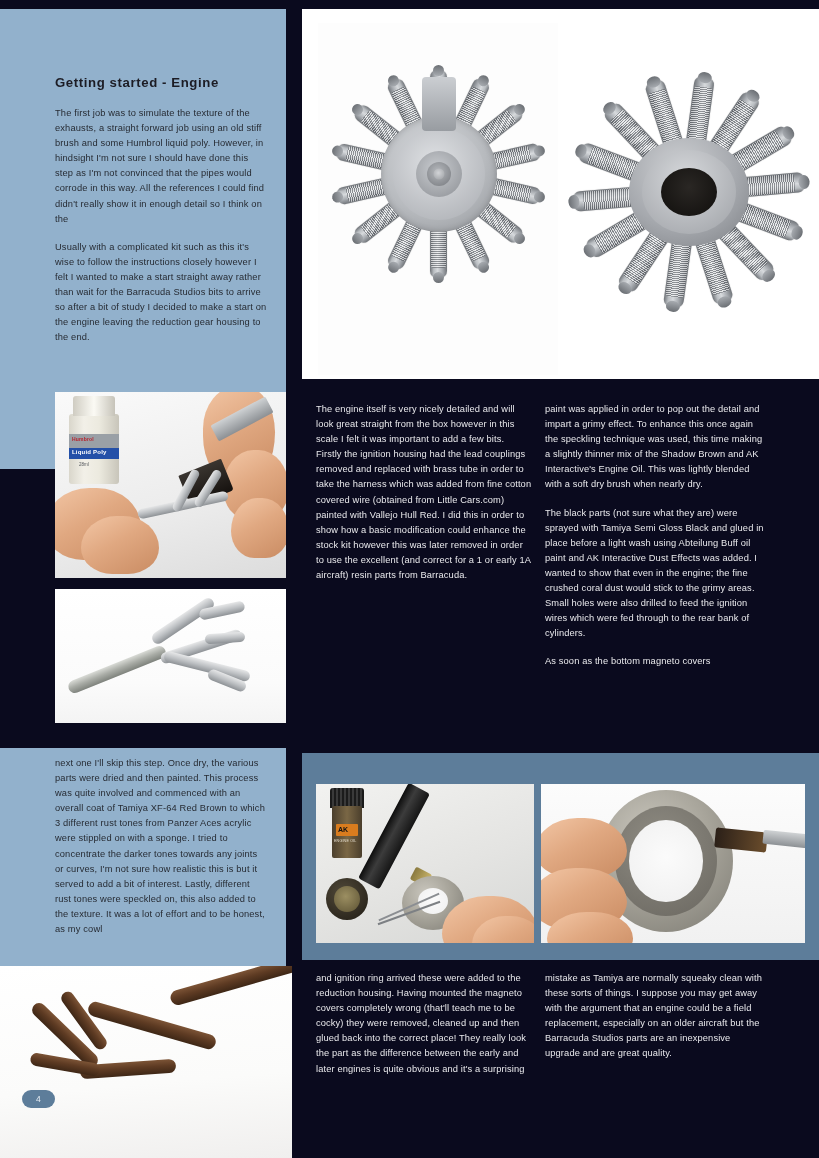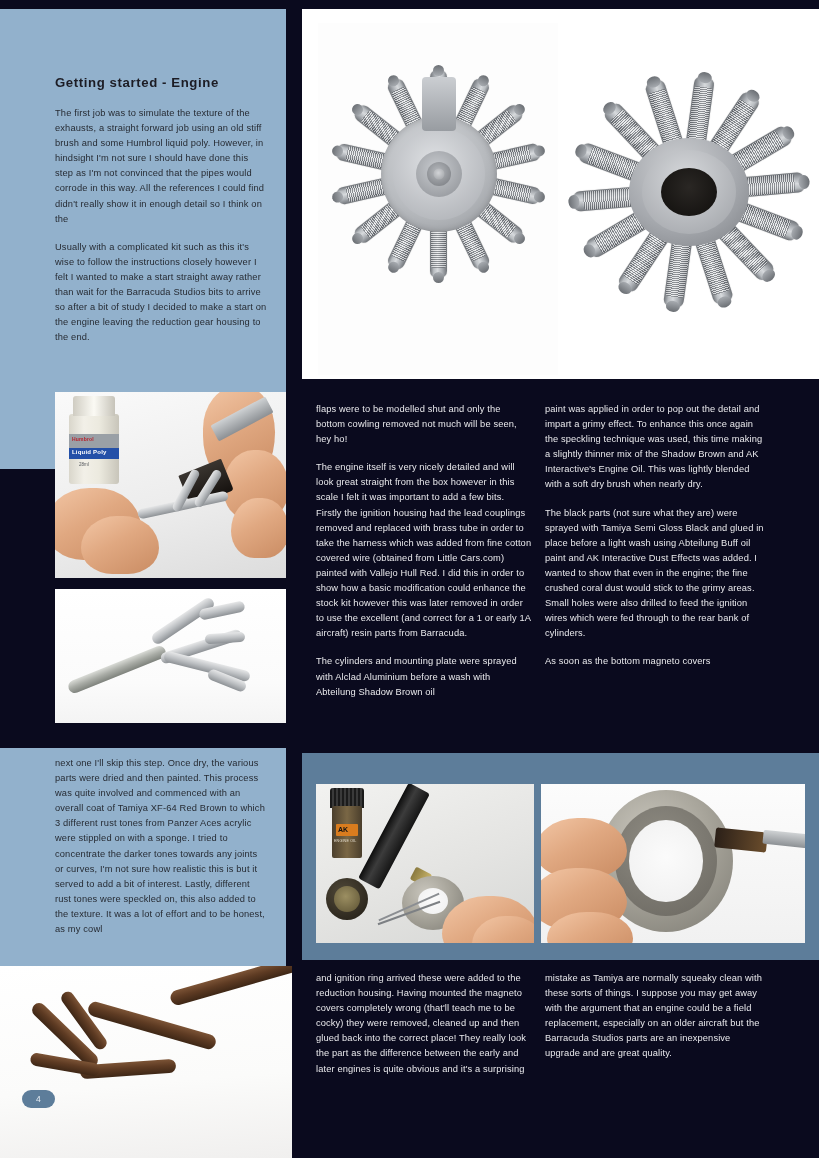--- a/index.html
+++ b/index.html
@@ -447,23 +447,21 @@
       <div class="finger" style="left:-10px;top:84px;width:96px;height:62px;"></div>
       <div class="finger" style="left:6px;top:128px;width:86px;height:48px;"></div>
 
       <div class="brush-bristles" style="left:174px;top:46px;width:52px;height:20px;
            background:linear-gradient(90deg,#2b2018,#6b4d2c);transform:rotate(6deg);border-radius:3px;"></div>
       <div class="brush-handle" style="left:222px;top:48px;width:44px;height:14px;transform:rotate(6deg);"></div>
     </div>
   </div>
 
   <div id="col-mid-upper" class="text-col">
-    <p>flaps were to be modelled shut and only the bottom cowling removed not much will be seen, hey ho!</p>
     <p>The engine itself is very nicely detailed and will look great straight from the box however in this scale I felt it was important to add a few bits.  Firstly the ignition housing had the lead couplings removed and replaced with brass tube in order to take the harness which was added from fine cotton covered wire (obtained from Little Cars.com) painted with Vallejo Hull Red.  I did this in order to show how a basic modification could enhance the stock kit however this was later removed in order to use the excellent (and correct for a 1 or early 1A aircraft) resin parts from Barracuda.</p>
-    <p>The cylinders and mounting plate were sprayed with Alclad Aluminium before a wash with Abteilung Shadow Brown oil</p>
   </div>
 
   <div id="col-right-upper" class="text-col">
     <p>paint was applied in order to pop out the detail and impart a grimy effect.  To enhance this once again the speckling technique was used, this time making a slightly thinner mix of the Shadow Brown and AK Interactive's Engine Oil.  This was lightly blended with a soft dry brush when nearly dry.</p>
     <p>The black parts (not sure what they are) were sprayed with Tamiya Semi Gloss Black and glued in place before a light wash using Abteilung Buff oil paint and AK Interactive Dust Effects was added.  I wanted to show that even in the engine; the fine crushed coral dust would stick to the grimy areas.  Small holes were also drilled to feed the ignition wires which were fed through to the rear bank of cylinders.</p>
     <p>As soon as the bottom magneto covers</p>
   </div>
 
   <div id="col-mid-lower" class="text-col">
     <p>and ignition ring arrived these were added to the reduction housing.  Having mounted the magneto covers completely wrong (that'll teach me to be cocky) they were removed, cleaned up and then glued back into the correct place!  They really look the part as the difference between the early and later engines is quite obvious and it's a surprising</p>

